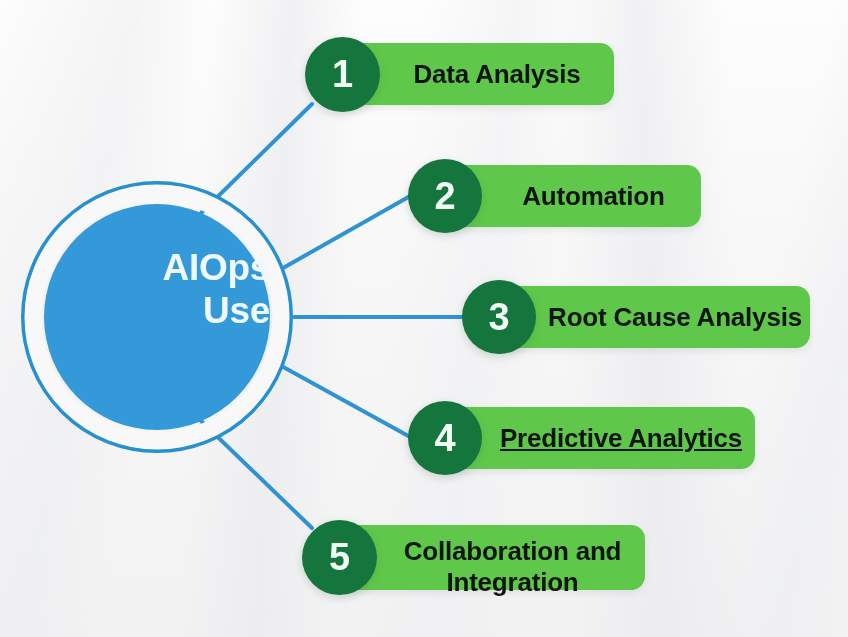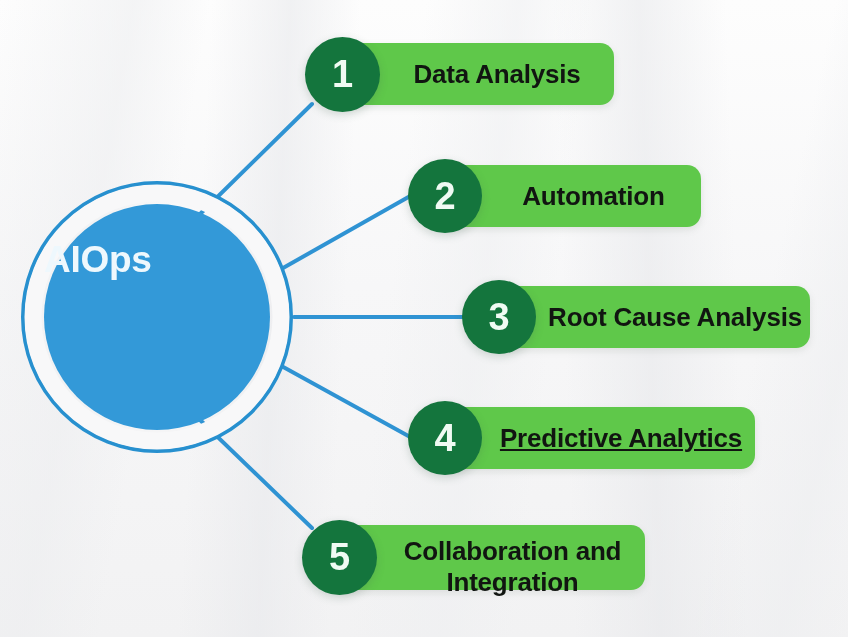--- a/index.html
+++ b/index.html
@@ -21,23 +21,23 @@
       linear-gradient(88deg,  rgba(255,255,255,0) 66%, rgba(230,231,234,0.55) 76%, rgba(255,255,255,0) 86%),
       linear-gradient(103deg, rgba(255,255,255,0) 84%, rgba(237,238,240,0.6) 93%, rgba(255,255,255,0) 100%),
       linear-gradient(180deg, #fdfdfd 0%, #f7f7f8 45%, #f2f2f3 100%);
   }
   #layers { position: absolute; inset: 0; }
   svg.layer { position: absolute; left: 0; top: 0; width: 848px; height: 637px; }
 
   .hub-label {
     position: absolute;
     left: 44px;
-    top: 238px;
+    top: 246px;
     width: 226px;
-    text-align: left;
+    text-align: right;
     color: #eef8fd;
     font-size: 37px;
     font-weight: bold;
     line-height: 1.17;
     letter-spacing: -0.3px;
     pointer-events: none;
   }
   .hub-label div { display: block; }
 
   .node { position: absolute; }
@@ -91,20 +91,21 @@
 
     <svg class="layer" viewBox="0 0 848 637">
       <circle cx="157" cy="317" r="134" fill="none" stroke="#2790cf" stroke-width="4"></circle>
       <circle cx="157" cy="317" r="124" fill="none" stroke="#f8f8f9" stroke-width="17"></circle>
       <circle cx="157" cy="317" r="113" fill="#3399d8"></circle>
     </svg>
   </div>
 
   <div class="hub-label">
     <div>AIOps</div>
+    <div>Use</div>
   </div>
 
   <div class="node">
     <div class="bar" style="left:334px; top:43px; width:280px; height:62px;"></div>
     <div class="bar-label" style="left:380px; top:43px; width:234px; height:62px;">Data Analysis</div>
     <div class="num-circle" style="left:305px; top:37px; width:75px; height:75px;">1</div>
   </div>
 
   <div class="node">
     <div class="bar" style="left:437px; top:165px; width:264px; height:62px;"></div>

